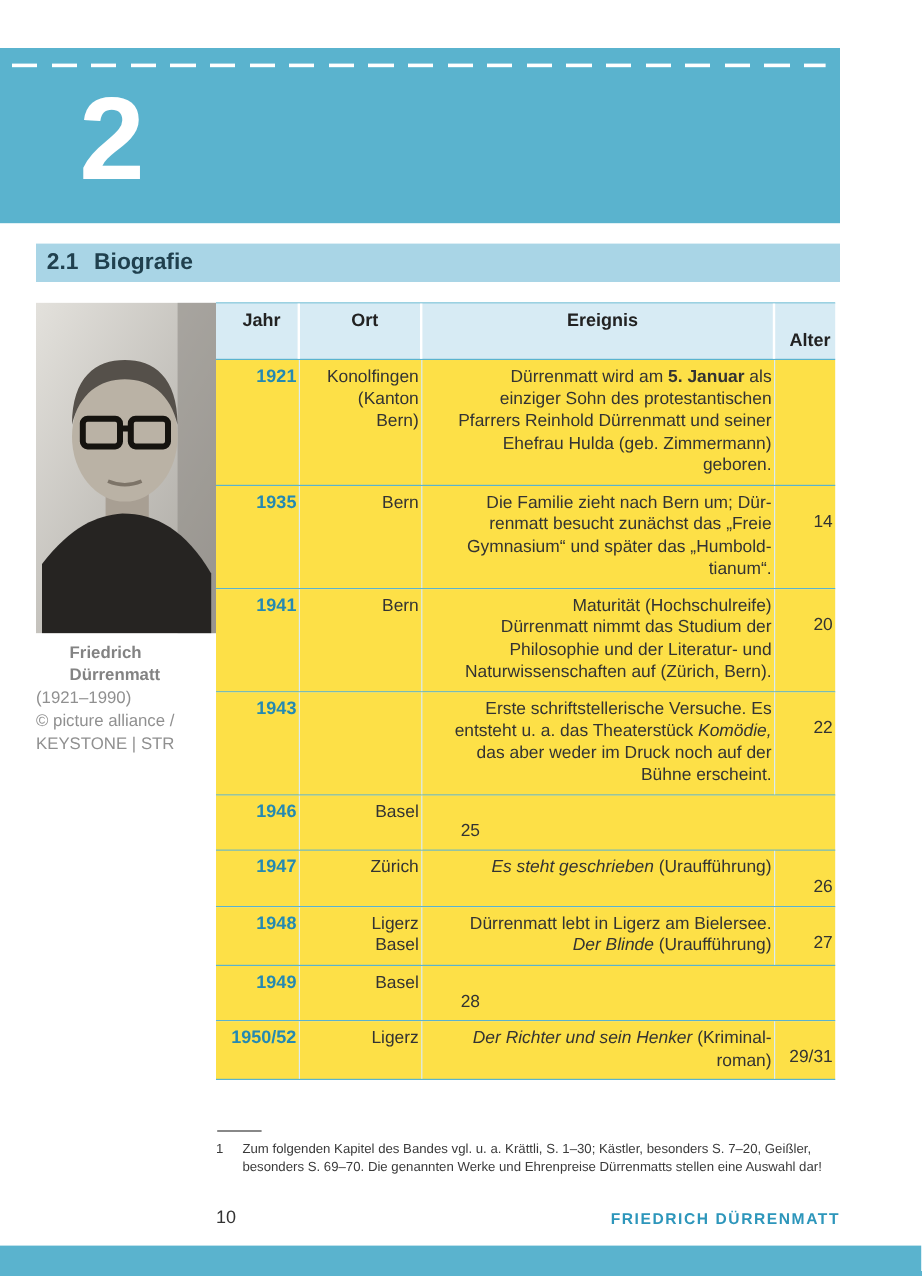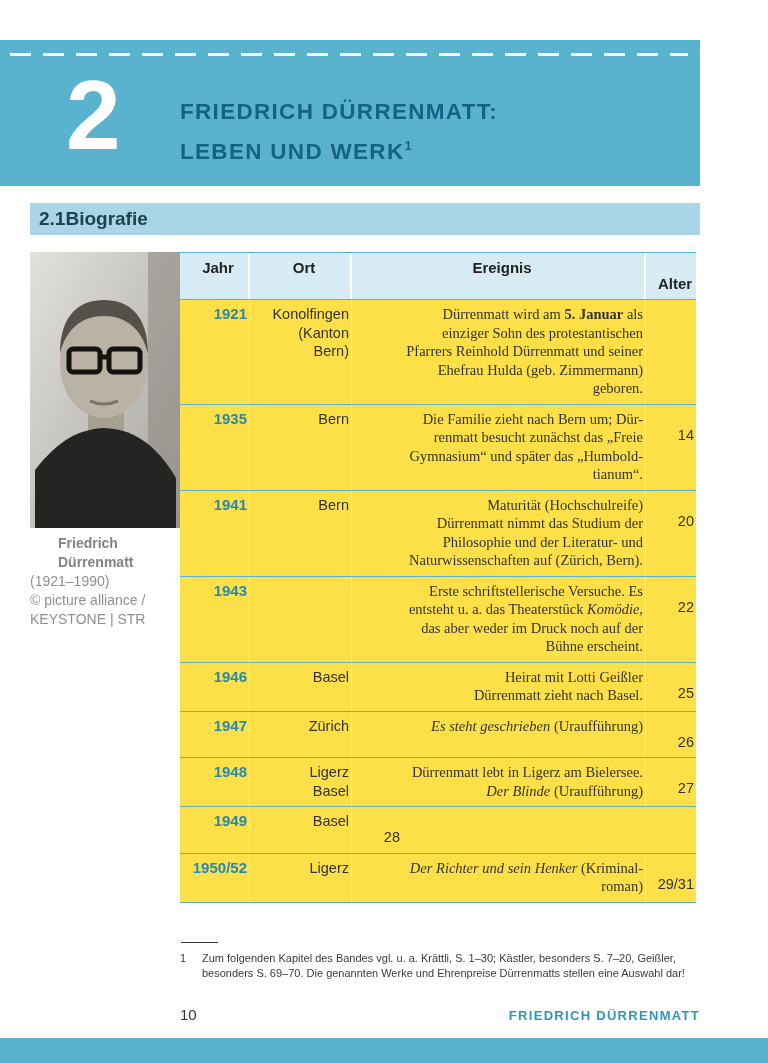--- a/index.html
+++ b/index.html
@@ -19,64 +19,60 @@
   .banner{position:absolute;left:0;top:40px;width:700px;height:146px;background:var(--teal);}
   .dash-line{position:absolute;left:10px;right:12px;top:13px;height:3px;
     background:repeating-linear-gradient(90deg,#fff 0,#fff 21px,transparent 21px,transparent 33px);}
   .chapter-num{position:absolute;left:66px;top:26px;font-size:98px;font-weight:700;color:#fff;line-height:1;}
   .chapter-title{position:absolute;left:180px;top:55px;font-size:22.5px;font-weight:700;
     letter-spacing:1.3px;color:var(--titleblue);line-height:34px;}
   .chapter-title sup{font-size:13px;}
   
   .section-band{position:absolute;left:30px;top:203px;width:670px;height:32px;background:var(--band);
     color:#20404e;font-size:19px;font-weight:700;line-height:32px;padding-left:9px;box-sizing:border-box;}
-  .section-num{}
+  .section-num{margin-right:13px;}
   
   .photo{position:absolute;left:30px;top:252px;width:150px;height:276px;overflow:hidden;}
   .photo svg{display:block;}
   .caption{position:absolute;left:30px;top:534px;width:150px;font-size:14px;line-height:19px;color:#909090;}
   .caption .name{font-weight:700;color:#838383;margin-left:28px;}
   
   .table{position:absolute;left:180px;top:252px;width:516px;border-top:1px solid var(--teal);}
   .thead{display:flex;background:var(--headerbg);border-bottom:1px solid var(--teal);}
   .th{font-weight:700;color:#222;font-size:15px;line-height:16px;padding:7px 0 7px 8px;box-sizing:border-box;border-right:2px solid #fff;text-align:center;}
   .th:last-child{border-right:none;}
   .c-jahr{width:70px;flex:none;}
   .c-ort{width:102px;flex:none;}
   .c-ereignis{width:294px;flex:none;}
   .c-alter{width:50px;flex:none;margin-top:16px;}
   .trow{display:flex;border-bottom:1px solid var(--teal);background:#fde047;text-align:right;}
   .cell{padding:5px 2px 6px 8px;box-sizing:border-box;font-size:14.5px;line-height:18.5px;color:#333;border-right:1px solid #d9ecf5;}
   .cell.c-alter{border-right:none;}
   .cell.c-jahr{color:var(--yearteal);font-weight:700;font-size:15px;}
-  .cell.c-ereignis{white-space:pre-line;font-family:Liberation Serif, serif;}
+  .cell.c-ereignis{white-space:pre-line;}
   .seg-b{font-weight:700;}
   .seg-i{font-style:italic;}
   
   .footnote-rule{position:absolute;left:181px;top:942px;width:37px;height:1px;background:#3a3a3a;}
   .footnote{position:absolute;left:180px;top:951px;width:516px;display:flex;font-size:11px;line-height:15px;color:#3a3a3a;}
   .fn-marker{width:22px;flex:none;}
   .fn-text{flex:1;}
   
   .footer-page{position:absolute;left:180px;top:1006px;font-size:15px;color:#333;}
   .footer-brand{position:absolute;right:68px;top:1008px;font-size:13px;font-weight:700;letter-spacing:1.3px;color:var(--footerteal);}
   .bottom-band{position:absolute;left:0;top:1038px;width:768px;height:25px;background:var(--teal);}
 </style>
 </head>
 <body>
 
 <div class="page">
 
   <div class="banner">
     <div class="dash-line"></div>
     <div class="chapter-num">2</div>
-    <div class="chapter-title">
-      <span>FRIEDRICH DÜRRENMATT:</span><br>
-      <span>LEBEN UND WERK</span><sup>1</sup>
-    </div>
   </div>
 
   <div class="section-band">
     <span class="section-num">2.1</span><span>Biografie</span>
   </div>
 
   <div class="photo">
     <svg width="150" height="276" viewBox="0 0 150 276" xmlns="http://www.w3.org/2000/svg">
       <defs>
         <linearGradient id="pbg" x1="0" y1="0" x2="1" y2="1">
@@ -158,22 +154,20 @@
 entsteht u. a. das Theaterstück </span><span class="seg-i">Komödie,</span><span>
 das aber weder im Druck noch auf der
 Bühne erscheint.</span></div>
           <div class="cell c-alter">22</div>
         </div>
         <div class="trow">
           <div class="cell c-jahr">1946</div>
           <div class="cell c-ort">
             <div>Basel</div>
           </div>
-          <div class="cell c-ereignis"><span>Heirat mit Lotti Geißler
-Dürrenmatt zieht nach Basel.</span></div>
           <div class="cell c-alter">25</div>
         </div>
         <div class="trow">
           <div class="cell c-jahr">1947</div>
           <div class="cell c-ort">
             <div>Zürich</div>
           </div>
           <div class="cell c-ereignis"><span class="seg-i">Es steht geschrieben</span><span> (Uraufführung)</span></div>
           <div class="cell c-alter">26</div>
         </div>

